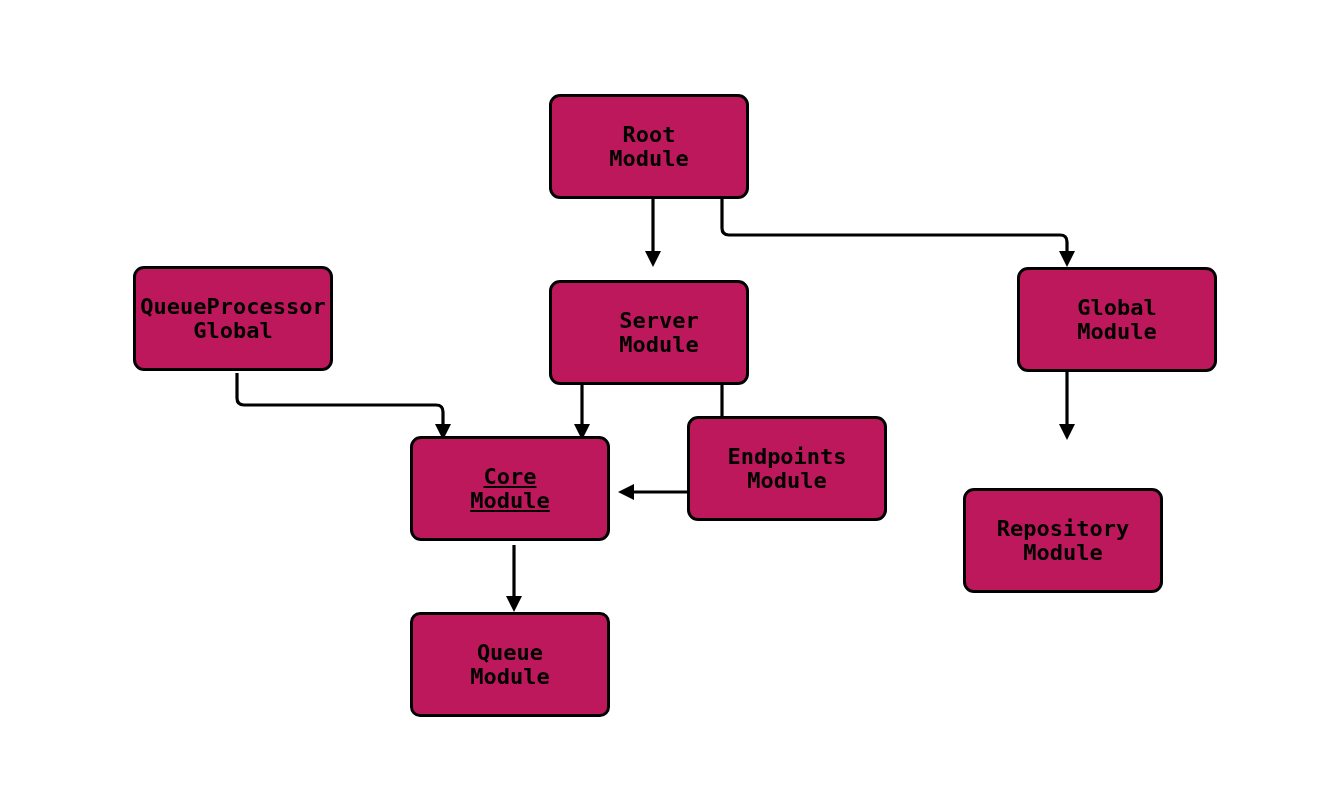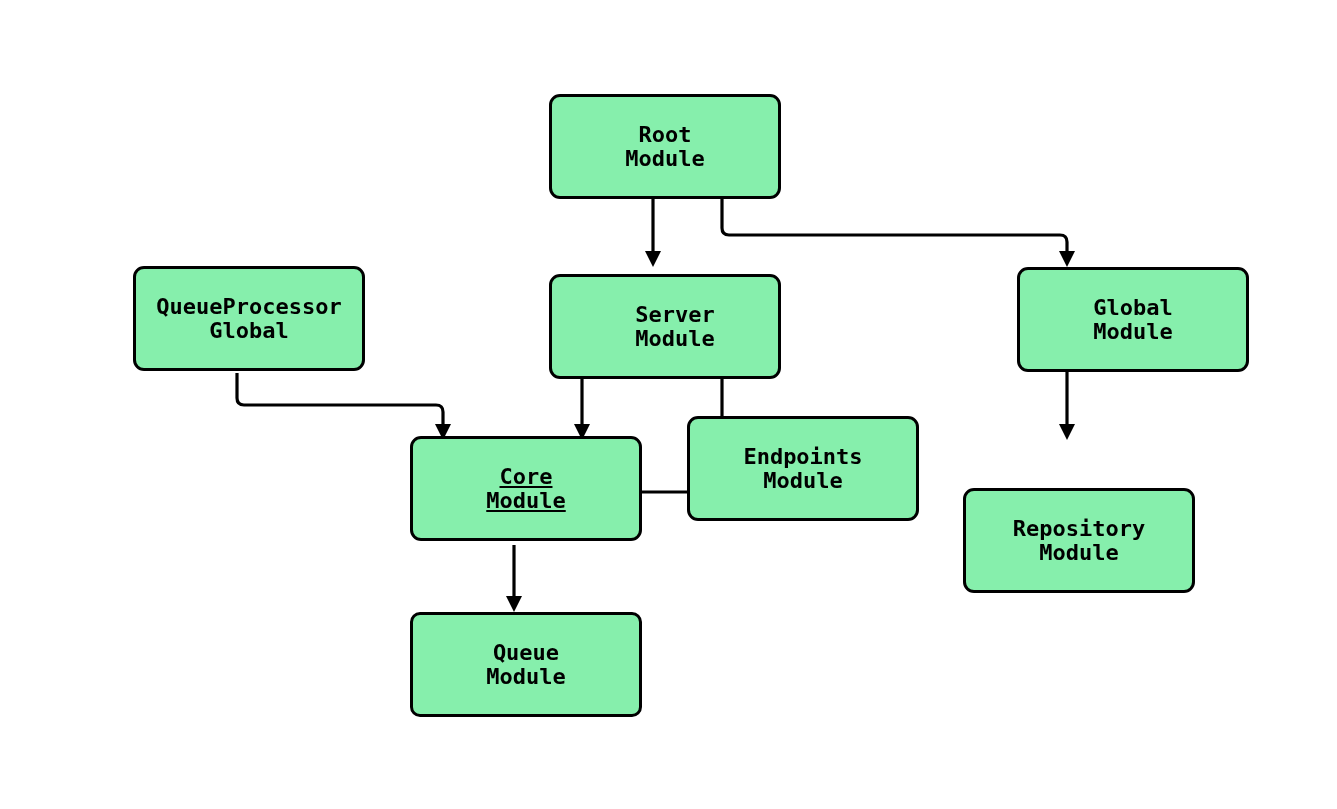--- a/index.html
+++ b/index.html
@@ -23,40 +23,40 @@
     height: 809px;
   }
   .edge {
     fill: none;
     stroke: #000000;
     stroke-width: 3.2;
   }
   .node {
     position: absolute;
     box-sizing: border-box;
-    width: 232px;
+    width: 200px;
     height: 105px;
-    background: #86efac;
+    background: #be185d;
     border: 3.5px solid #000000;
     border-radius: 11px;
     display: flex;
     align-items: center;
     justify-content: center;
     text-align: center;
   }
   .node-label {
     white-space: pre-line;
     font-size: 22px;
     font-weight: bold;
     line-height: 1.05;
     color: #000000;
   }
   .n-root          { left: 549px; top: 94px;  }
   .n-queueprocessor{ left: 133px; top: 266px; }
-  .n-server        { left: 549px; top: 274px; padding-left: 20px; }
+  .n-server        { left: 549px; top: 280px; padding-left: 20px; }
   .n-global        { left: 1017px; top: 267px; }
   .n-core          { left: 410px; top: 436px; text-decoration: underline; }
   .n-endpoints     { left: 687px; top: 416px; }
   .n-repository    { left: 963px; top: 440px; margin-top: 48px; }
   .n-queue         { left: 410px; top: 612px; border-radius: 10px; }
 </style>
 </head>
 <body>
 
 <div class="canvas">

